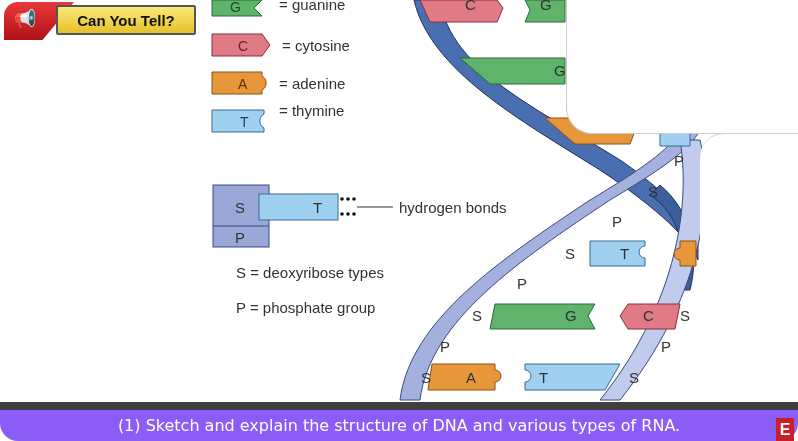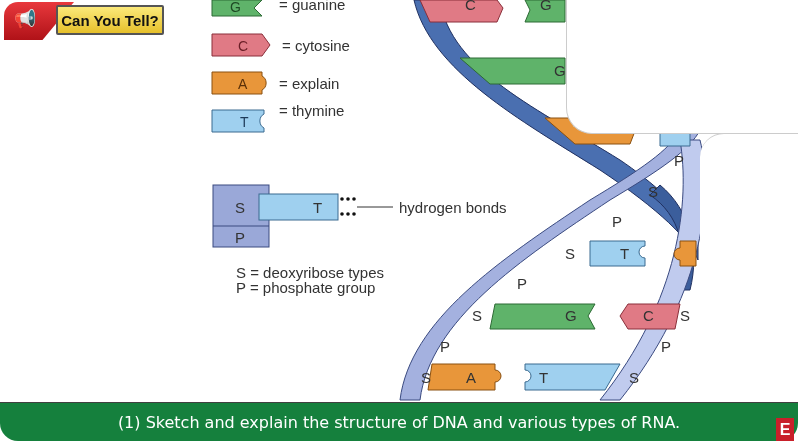--- a/index.html
+++ b/index.html
@@ -1,23 +1,23 @@
 <!DOCTYPE html>
 <html><head>
 <meta charset="utf-8">
 <style>
   html, body { margin:0; padding:0; }
   body { width:798px; height:441px; position:relative; overflow:hidden; background:#fff; font-family:"Liberation Sans", sans-serif; }
   .stage { position:absolute; left:0; top:0; width:798px; height:441px; }
   .badge { position:absolute; left:4px; top:2px; width:176px; height:36px; }
   .badge-red { position:absolute; left:0; top:0; width:70px; height:38px; background:linear-gradient(180deg,#e8383c,#b01218); border-radius:14px 0 0 0; clip-path:polygon(0 0,100% 0,55% 100%,0 100%); }
-  .badge-yellow { position:absolute; left:52px; top:3px; width:108px; height:30px; background:linear-gradient(180deg,#fbe97a,#e6c02b); border:2px solid #555; border-radius:2px; box-sizing:border-box; display:flex; align-items:center; justify-content:center; font-weight:bold; font-size:15px; color:#111; }
+  .badge-yellow { position:absolute; left:52px; top:3px; width:140px; height:30px; background:linear-gradient(180deg,#fbe97a,#e6c02b); border:2px solid #555; border-radius:2px; box-sizing:border-box; display:flex; align-items:center; justify-content:center; font-weight:bold; font-size:15px; color:#111; }
   .mega { position:absolute; left:10px; top:6px; color:#fff; font-size:18px; }
   .legend-label { position:absolute; font-size:15px; color:#333; }
-  .caption-bar { position:absolute; left:0; top:402px; width:798px; height:39px; background:#15803d; border-top:1px solid #404040; box-sizing:border-box; display:flex; align-items:center; justify-content:center; color:#fff; font-family:"DejaVu Sans", sans-serif; font-size:16px; border-radius:0 0 18px 18px; }
+  .caption-bar { position:absolute; left:0; top:402px; width:798px; height:39px; background:#8b5cf6; border-top:8px solid #404040; box-sizing:border-box; display:flex; align-items:center; justify-content:center; color:#fff; font-family:"DejaVu Sans", sans-serif; font-size:16px; border-radius:0 0 18px 18px; }
   .logo-e { position:absolute; right:4px; top:418px; width:18px; height:23px; background:#c8202a; color:#fff; font-weight:bold; font-size:16px; text-align:center; line-height:23px; }
   .cutout { position:absolute; background:#fff; }
 </style>
 </head>
 <body>
 
 <div class="stage">
 
   <svg width="798" height="441" style="position:absolute;left:0;top:0">
 
@@ -80,30 +80,30 @@
       <path d="M432,364 L495,364 L495,370 A6,6 0 0 1 495,382 L495,390 L428,390 Z" fill="#e8963a" stroke="#8a5010"></path>
       <path d="M525,364 L620,364 L605,390 L525,390 L525,382 A6,6 0 0 0 525,370 Z" fill="#9fd0ef" stroke="#3a6a90"></path>
     </g>
   </svg>
 
   <div class="cutout" style="left:566px;top:0;width:232px;height:133px;border-radius:0 0 0 26px;border-left:1px solid #ccc;border-bottom:1px solid #ccc;"></div>
   <div class="cutout" style="left:700px;top:133px;width:98px;height:269px;border-radius:24px 0 0 0;border-top:1px solid #ccc;"></div>
 
   <div class="legend-label" style="left:279px;top:-4px">= guanine</div>
   <div class="legend-label" style="left:282px;top:37px">= cytosine</div>
-  <div class="legend-label" style="left:279px;top:75px">= explain</div>
+  <div class="legend-label" style="left:279px;top:75px">= adenine</div>
   <div class="legend-label" style="left:279px;top:102px">= thymine</div>
 
   <div class="legend-label" style="left:235px;top:199px">S</div>
   <div class="legend-label" style="left:235px;top:229px">P</div>
   <div class="legend-label" style="left:313px;top:199px">T</div>
   <div class="legend-label" style="left:399px;top:199px">hydrogen bonds</div>
 
   <div class="legend-label" style="left:236px;top:264px">S = deoxyribose types</div>
-  <div class="legend-label" style="left:236px;top:279px">P = phosphate group</div>
+  <div class="legend-label" style="left:236px;top:299px">P = phosphate group</div>
 
   <div class="legend-label" style="left:465px;top:-4px">C</div>
   <div class="legend-label" style="left:540px;top:-4px">G</div>
   <div class="legend-label" style="left:554px;top:62px">G</div>
   <div class="legend-label" style="left:620px;top:245px">T</div>
   <div class="legend-label" style="left:565px;top:307px">G</div>
   <div class="legend-label" style="left:643px;top:307px">C</div>
   <div class="legend-label" style="left:466px;top:369px">A</div>
   <div class="legend-label" style="left:539px;top:369px">T</div>
 

